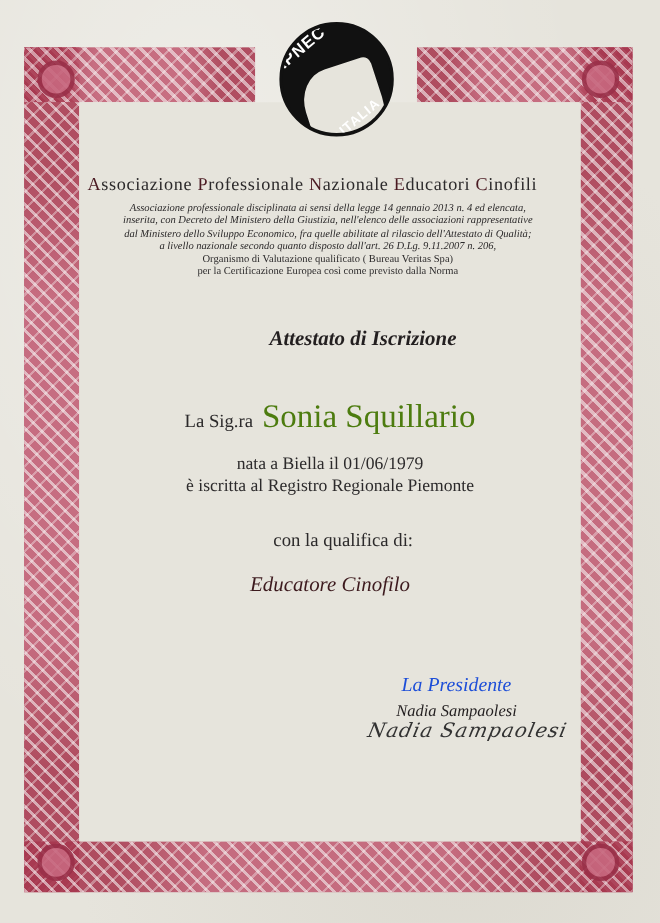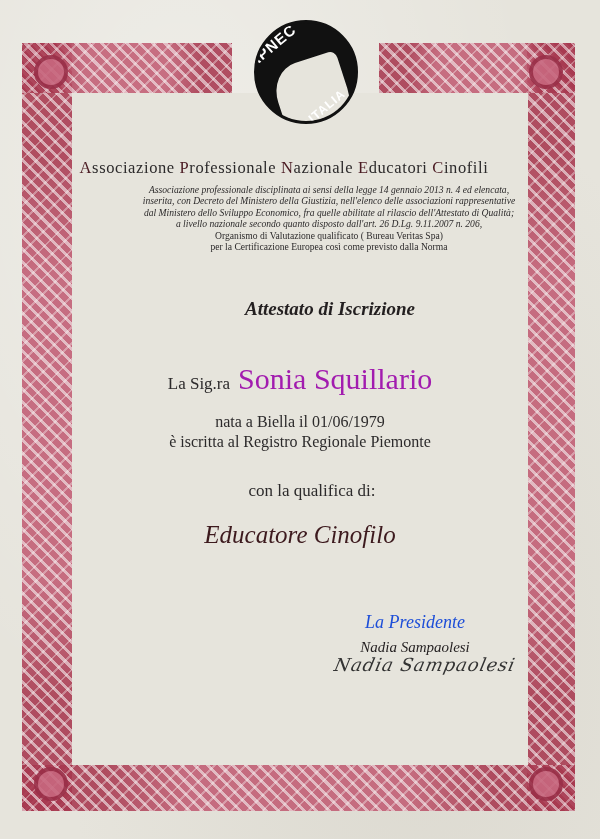--- a/index.html
+++ b/index.html
@@ -79,44 +79,44 @@
       position: absolute; left: 72px; top: 0; width: 456px;
       text-align: center; color: #2a2628;
     }
     .org-name {
       position: absolute; top: 158px; left: 0; width: 424px;
       font-size: 16.5px; letter-spacing: 0.6px; color: #2c2a2b;
     }
     .org-name .initial { color: #4a1a22; }
     .legal {
       position: absolute; top: 184px; left: 0; width: 452px;
-      font-size: 9.6px; line-height: 11.4px; color: #2c2a2b; padding-left: 31px;
+      font-size: 9.6px; line-height: 11.4px; color: #2c2a2b;
     }
     .legal .it { font-style: italic; }
     .doc-title {
       position: absolute; top: 298px; left: 0; width: 516px;
       font-size: 19px; font-style: italic; font-weight: bold; color: #231f20;
     }
     .recipient {
       position: absolute; top: 362px; left: 0; width: 456px;
       color: #2c2a2b;
     }
     .recipient .prefix { font-size: 17px; }
-    .recipient .name { font-size: 30px; color: #a21caf; margin-left: 4px; }
+    .recipient .name { font-size: 30px; color: #4d7c0f; margin-left: 4px; }
     .birth {
       position: absolute; top: 412px; left: 0; width: 456px;
       font-size: 16px; line-height: 20px; color: #2c2a2b;
     }
     .qual-label {
       position: absolute; top: 481px; left: 0; width: 480px;
       font-size: 17px; color: #2c2a2b;
     }
     .qual-value {
       position: absolute; top: 521px; left: 0; width: 456px;
-      font-size: 25px; font-style: italic; color: #3d1a1e;
+      font-size: 19px; font-style: italic; color: #3d1a1e;
     }
     .sign-block {
       position: absolute; left: 300px; top: 612px; width: 230px;
       text-align: center;
     }
     .sign-role { font-size: 18px; font-style: italic; color: #1d4ed8; }
     .sign-name { font-size: 15px; font-style: italic; color: #231f20; margin-top: 6px; }
     .signature {
       font-family: "DejaVu Serif", serif;
       font-style: italic; font-size: 18px; color: #333;

